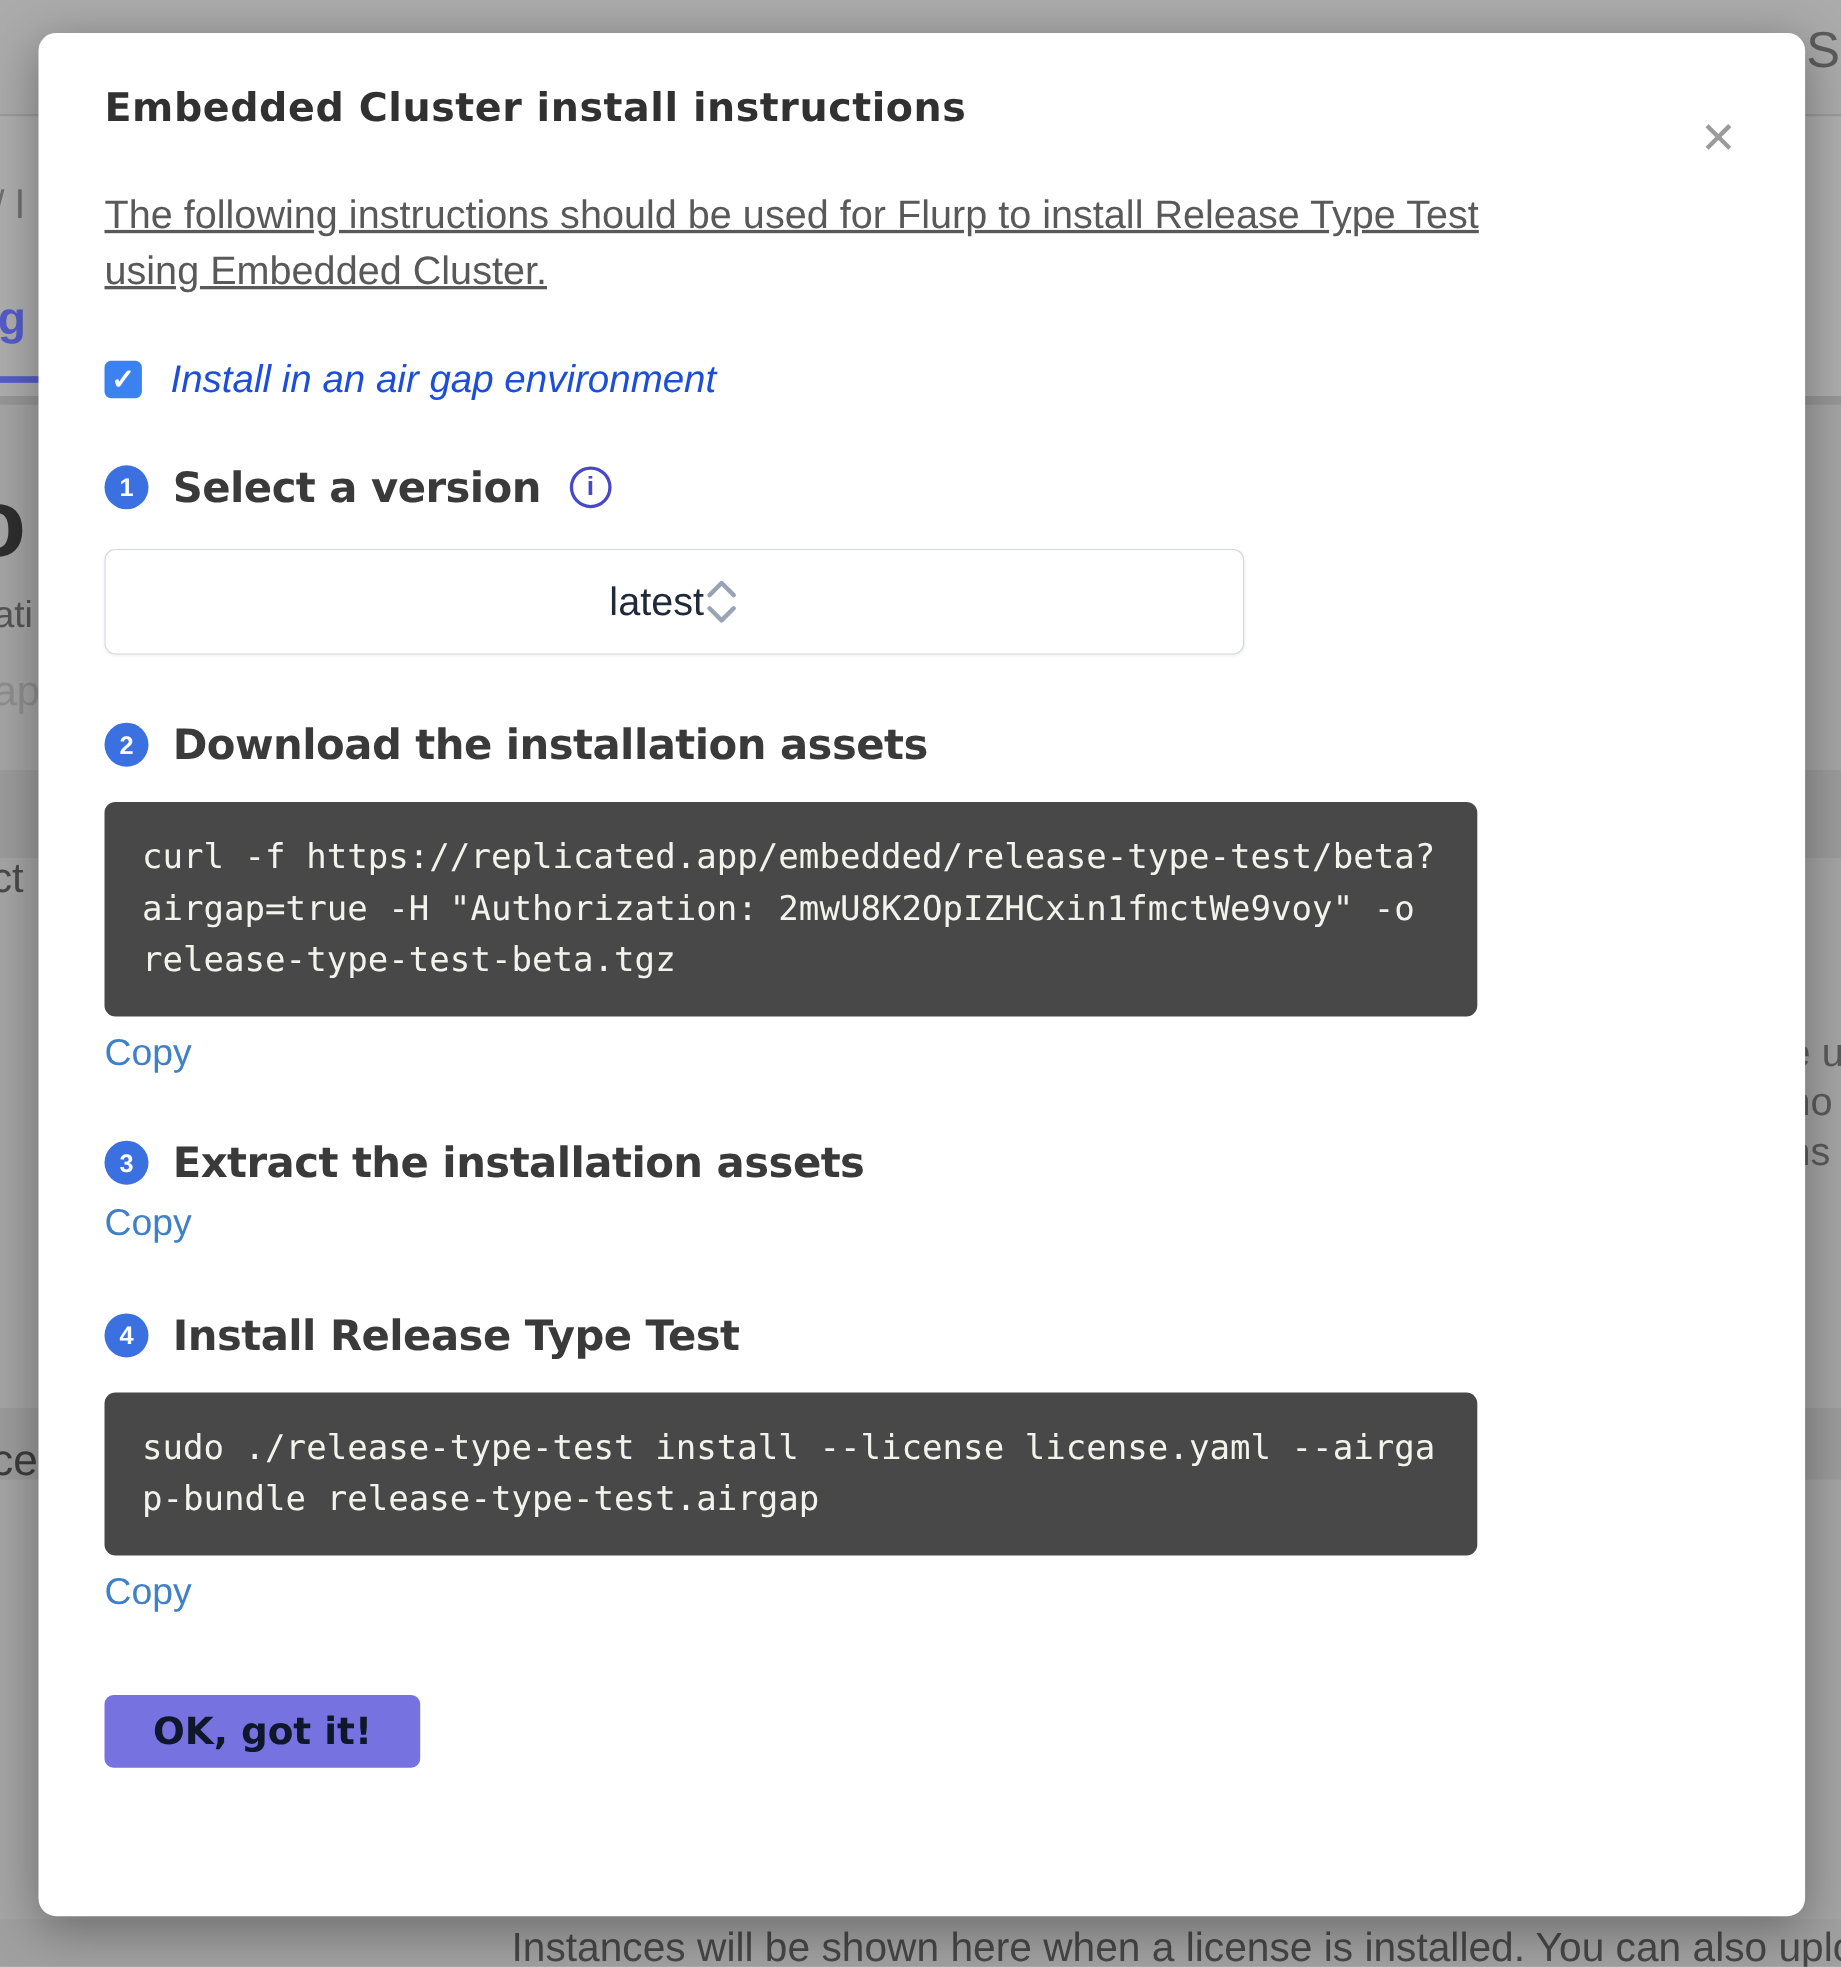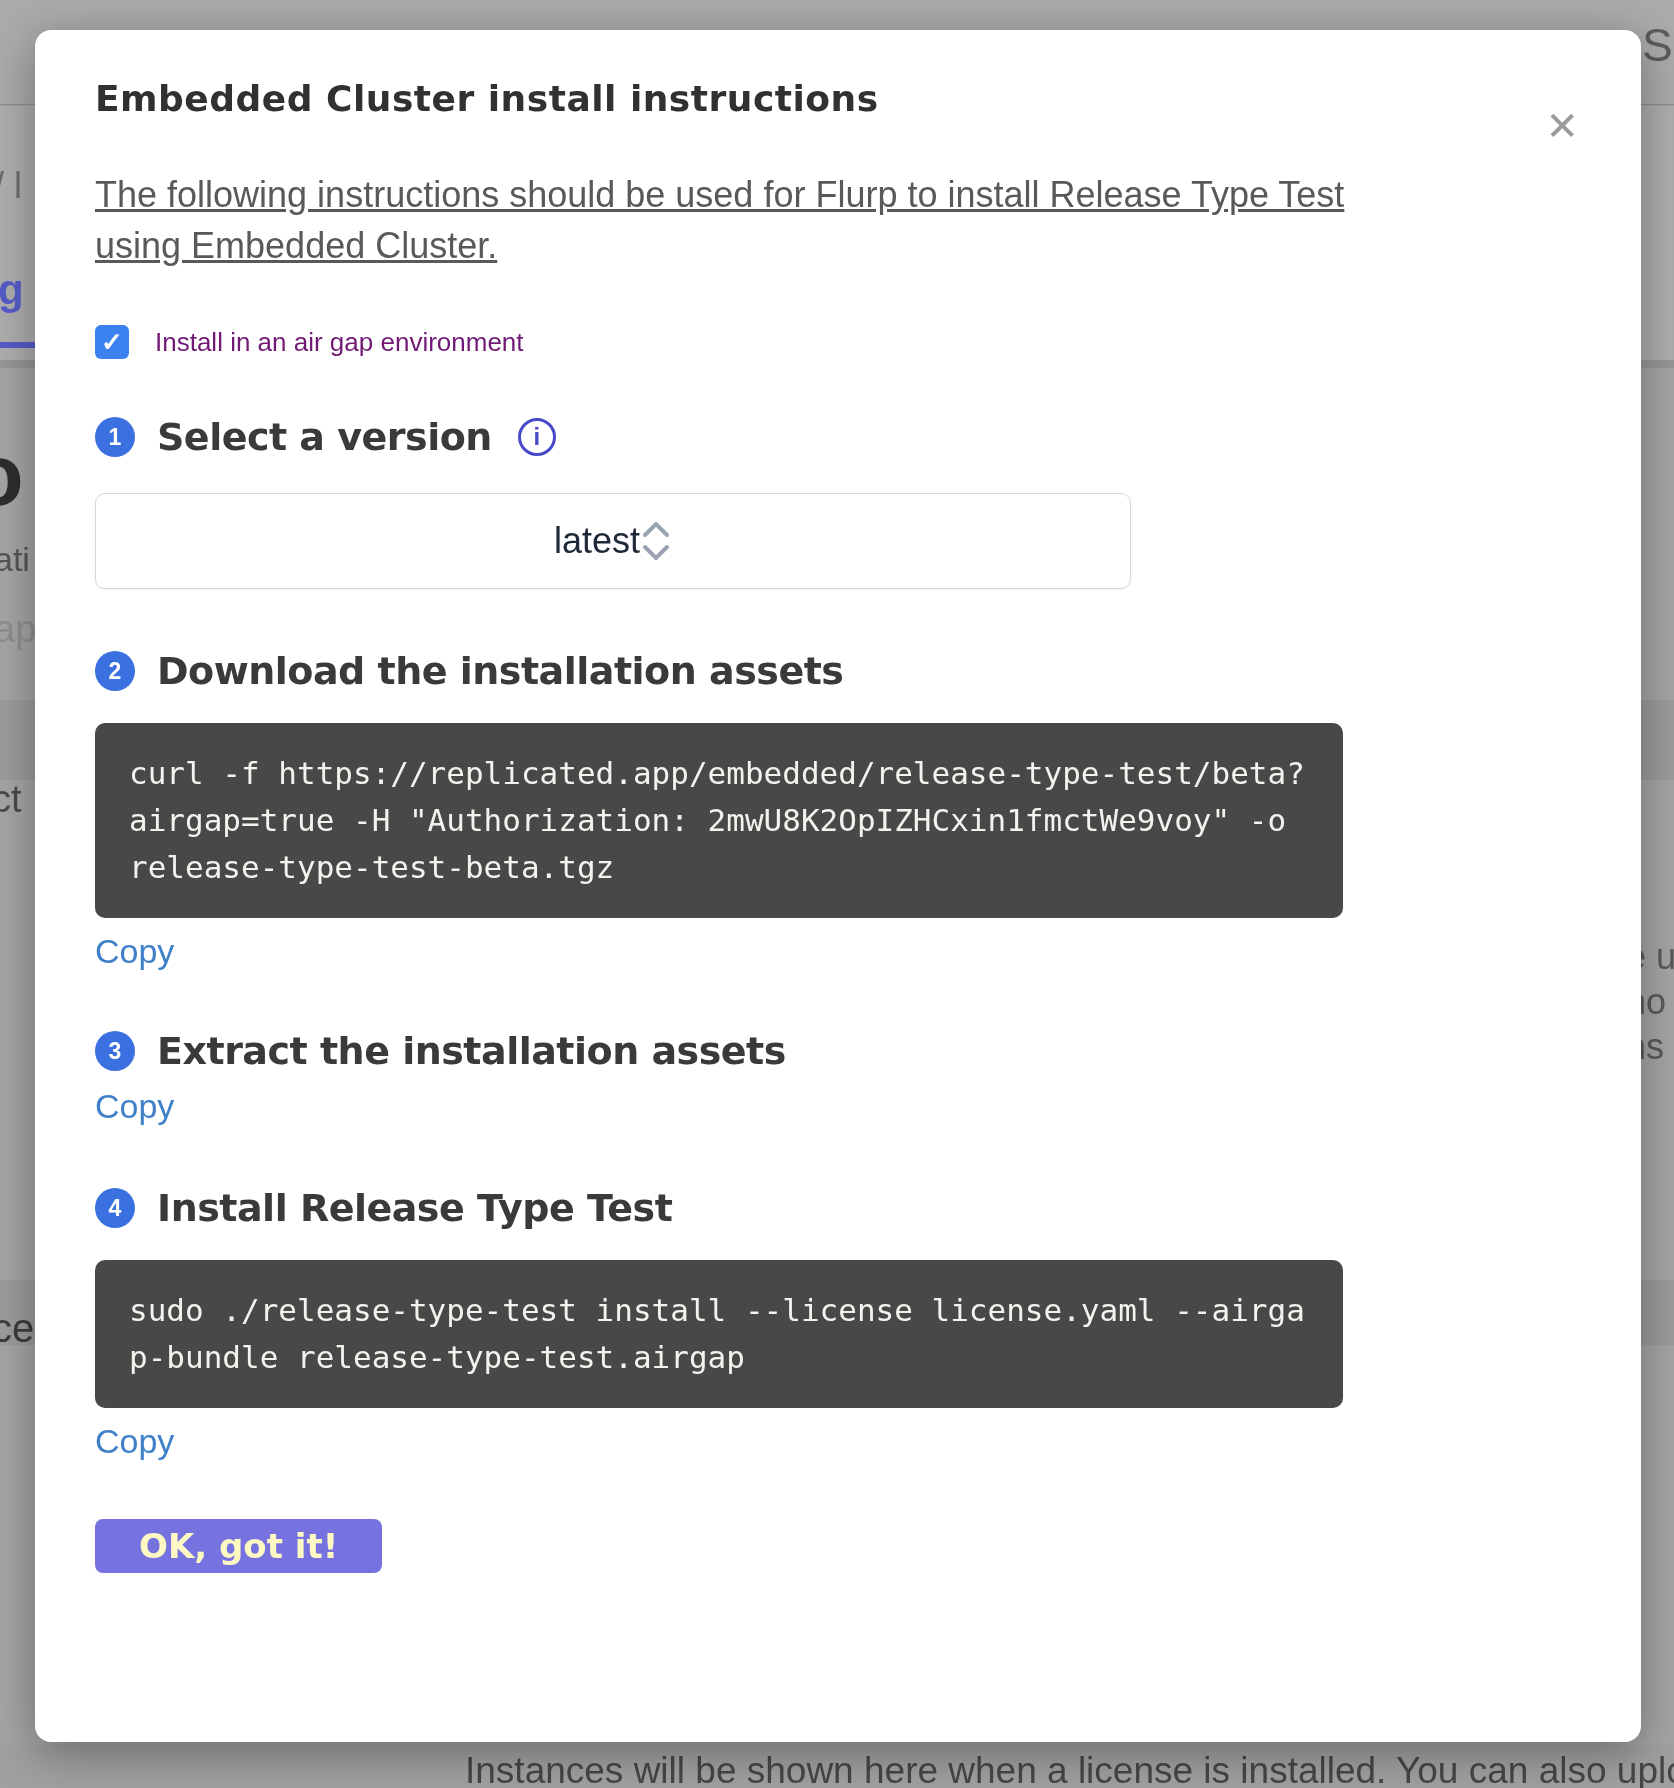--- a/index.html
+++ b/index.html
@@ -81,21 +81,21 @@
   .checkbox-box {
     width: 34px; height: 34px;
     border-radius: 6px;
     background: #3b82f0;
     color: #ffffff;
     font-size: 26px;
     font-weight: 700;
     display: flex; align-items: center; justify-content: center;
     flex: none;
   }
-  .checkbox-label { font-size: 26px; color: #701a75; }
+  .checkbox-label { font-size: 35px; color: #1d4ed8; font-style: italic; }
 
   .step-header {
     display: flex;
     align-items: center;
     gap: 22px;
   }
   .step-1 { margin-top: 56px; }
   .step-2 { margin-top: 60px; }
   .step-3 { margin-top: 58px; }
   .step-4 { margin-top: 60px; }
@@ -158,30 +158,30 @@
   }
   .copy-link {
     display: inline-block;
     margin-top: 14px;
     font-size: 34px;
     color: #3f80c8;
     cursor: pointer;
   }
 
   .ok-button {
-    margin-top: 58px;
+    margin-top: 74px;
     display: inline-flex;
     align-items: center;
     justify-content: center;
-    height: 54px;
+    height: 66px;
     padding: 0 44px;
     background: #7673e1;
     border: none;
     border-radius: 8px;
-    color: #fef9c3;
+    color: #0f172a;
     font-size: 34px;
     font-weight: 700;
     font-family: "DejaVu Sans", "Liberation Sans", sans-serif;
     cursor: pointer;
   }
 </style>
 </head>
 <body>
 
 <div class="bg">

